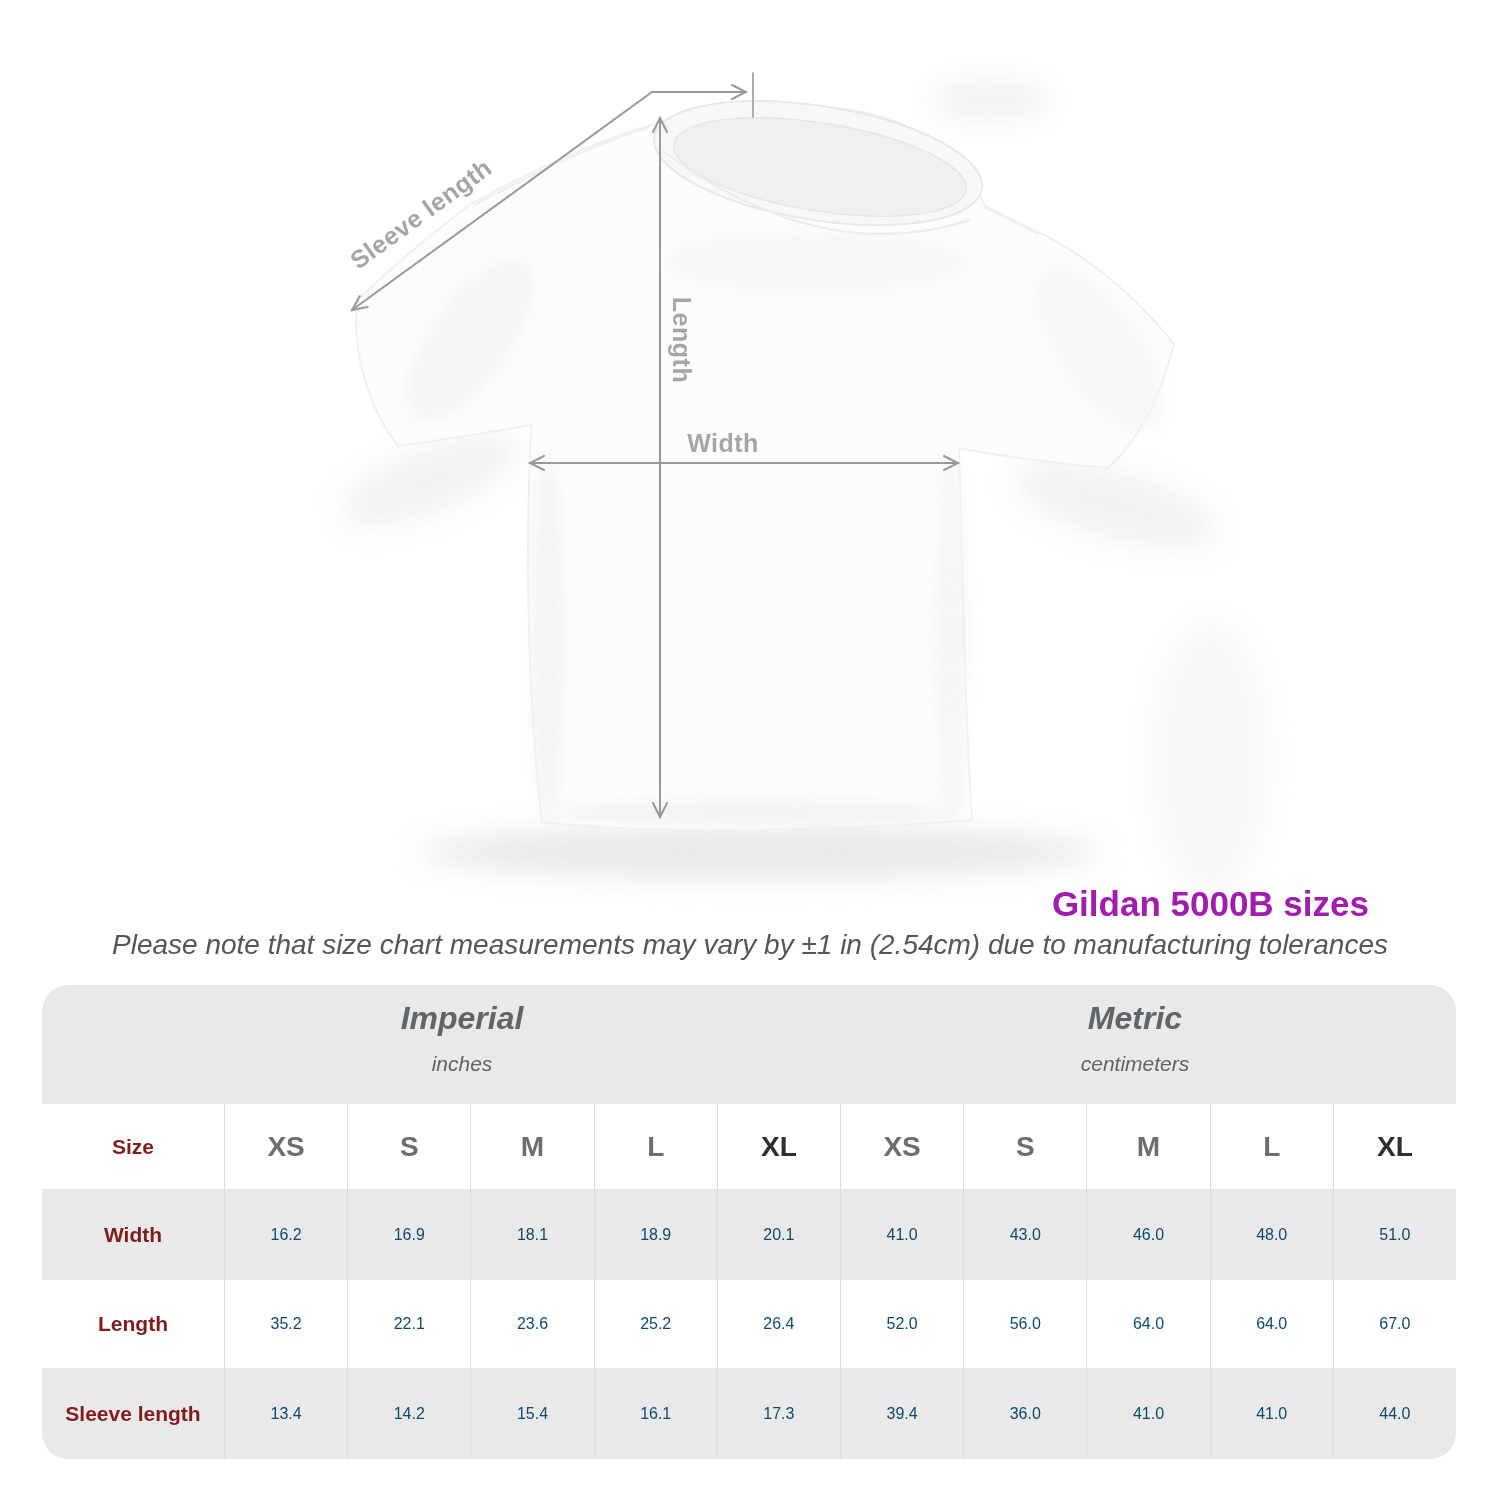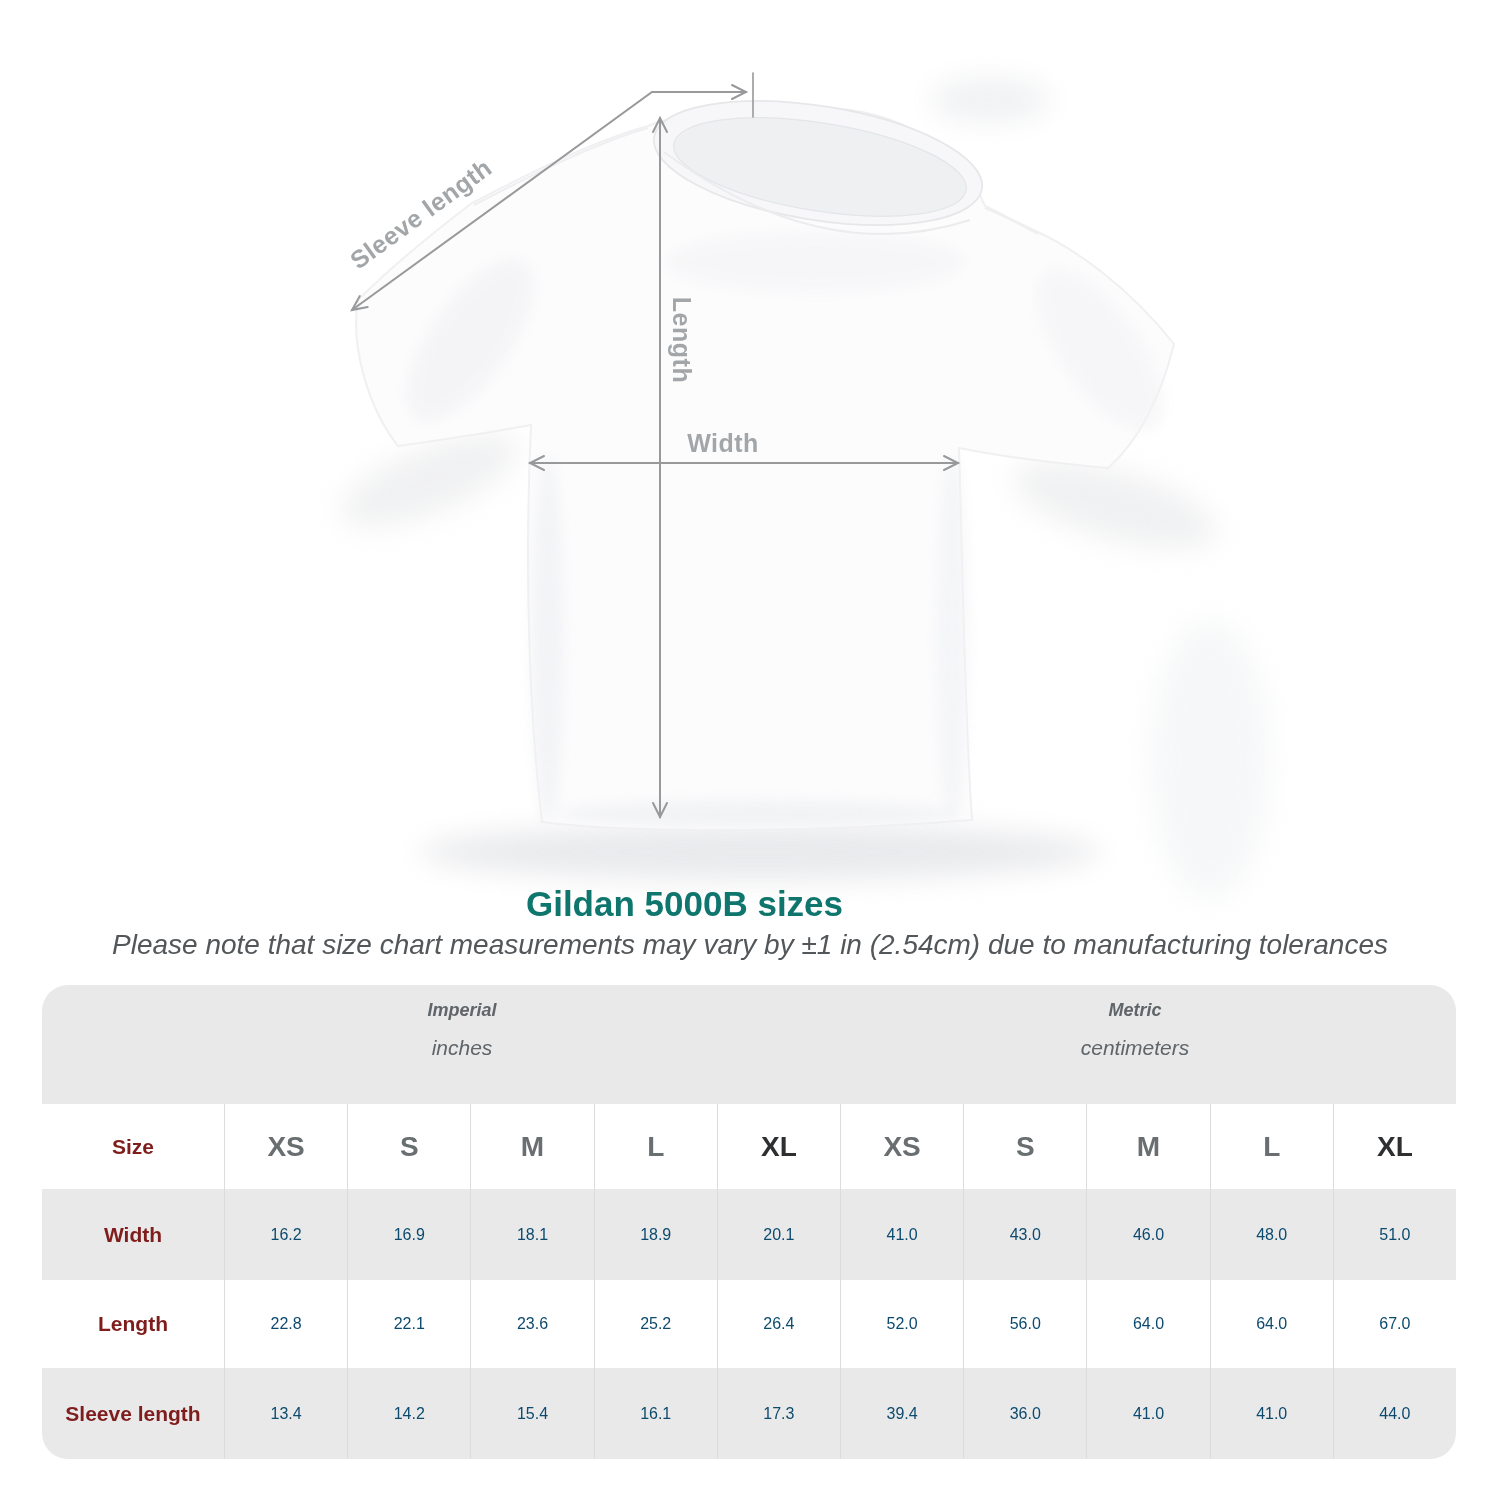--- a/index.html
+++ b/index.html
@@ -7,33 +7,33 @@
 
   
   .diagram{position:absolute;left:0;top:0;width:1500px;height:985px;}
   .diagram svg{position:absolute;left:0;top:0;}
   .anno-label{position:absolute;color:#a2a6a9;font-weight:bold;font-size:25px;letter-spacing:.5px;white-space:nowrap;}
   .lbl-width{left:723px;top:443px;transform:translate(-50%,-50%);}
   .lbl-length{left:681px;top:340px;transform:translate(-50%,-50%) rotate(90deg);}
   .lbl-sleeve{left:421px;top:214px;transform:translate(-50%,-50%) rotate(-36deg);}
 
   
-  .page-title{position:absolute;left:0;top:884px;width:1369px;text-align:center;
-    font-size:35px;font-weight:bold;color:#0f766e;}
+  .page-title{position:absolute;left:0;top:884px;width:1369px;text-align:right;
+    font-size:35px;font-weight:bold;color:#a21caf;}
   .page-note{position:absolute;left:0;top:929px;width:1500px;text-align:center;
     font-size:28px;font-style:italic;color:#53575a;}
 
   
   .tbl{position:absolute;left:42px;top:985px;width:1414px;height:474px;
     border-radius:26px;overflow:hidden;background:#ffffff;}
   .band{position:relative;height:119px;background:#e9e9ea;}
   .sec{position:absolute;top:15px;transform:translateX(-50%);text-align:center;color:#5f6568;}
   .sec-imperial{left:420px;}
   .sec-metric{left:1093px;}
-  .sec .sec-name{font-size:18px;font-weight:bold;font-style:italic;}
+  .sec .sec-name{font-size:32px;font-weight:bold;font-style:italic;}
   .sec .sec-units{font-size:21px;font-style:italic;margin-top:15px;}
 
   .row{display:grid;grid-template-columns:182px repeat(10,1fr);align-items:center;}
   .r-size{height:85px;background:#ffffff;}
   .r-width{height:91px;background:#e9e9ea;}
   .r-length{height:88px;background:#ffffff;}
   .r-sleeve{height:91px;background:#e9e9ea;}
   .cell{text-align:center;height:100%;display:flex;align-items:center;justify-content:center;}
   .cell.v{border-left:1px solid #dcdcdd;}
   .lblc{font-weight:bold;font-size:21px;color:#7f1d1d;}
@@ -163,21 +163,21 @@
     <div class="cell v val">20.1</div>
     <div class="cell v val">41.0</div>
     <div class="cell v val">43.0</div>
     <div class="cell v val">46.0</div>
     <div class="cell v val">48.0</div>
     <div class="cell v val">51.0</div>
   </div>
 
   <div class="row r-length">
     <div class="cell lblc">Length</div>
-    <div class="cell v val">22.8</div>
+    <div class="cell v val">35.2</div>
     <div class="cell v val">22.1</div>
     <div class="cell v val">23.6</div>
     <div class="cell v val">25.2</div>
     <div class="cell v val">26.4</div>
     <div class="cell v val">52.0</div>
     <div class="cell v val">56.0</div>
     <div class="cell v val">64.0</div>
     <div class="cell v val">64.0</div>
     <div class="cell v val">67.0</div>
   </div>

